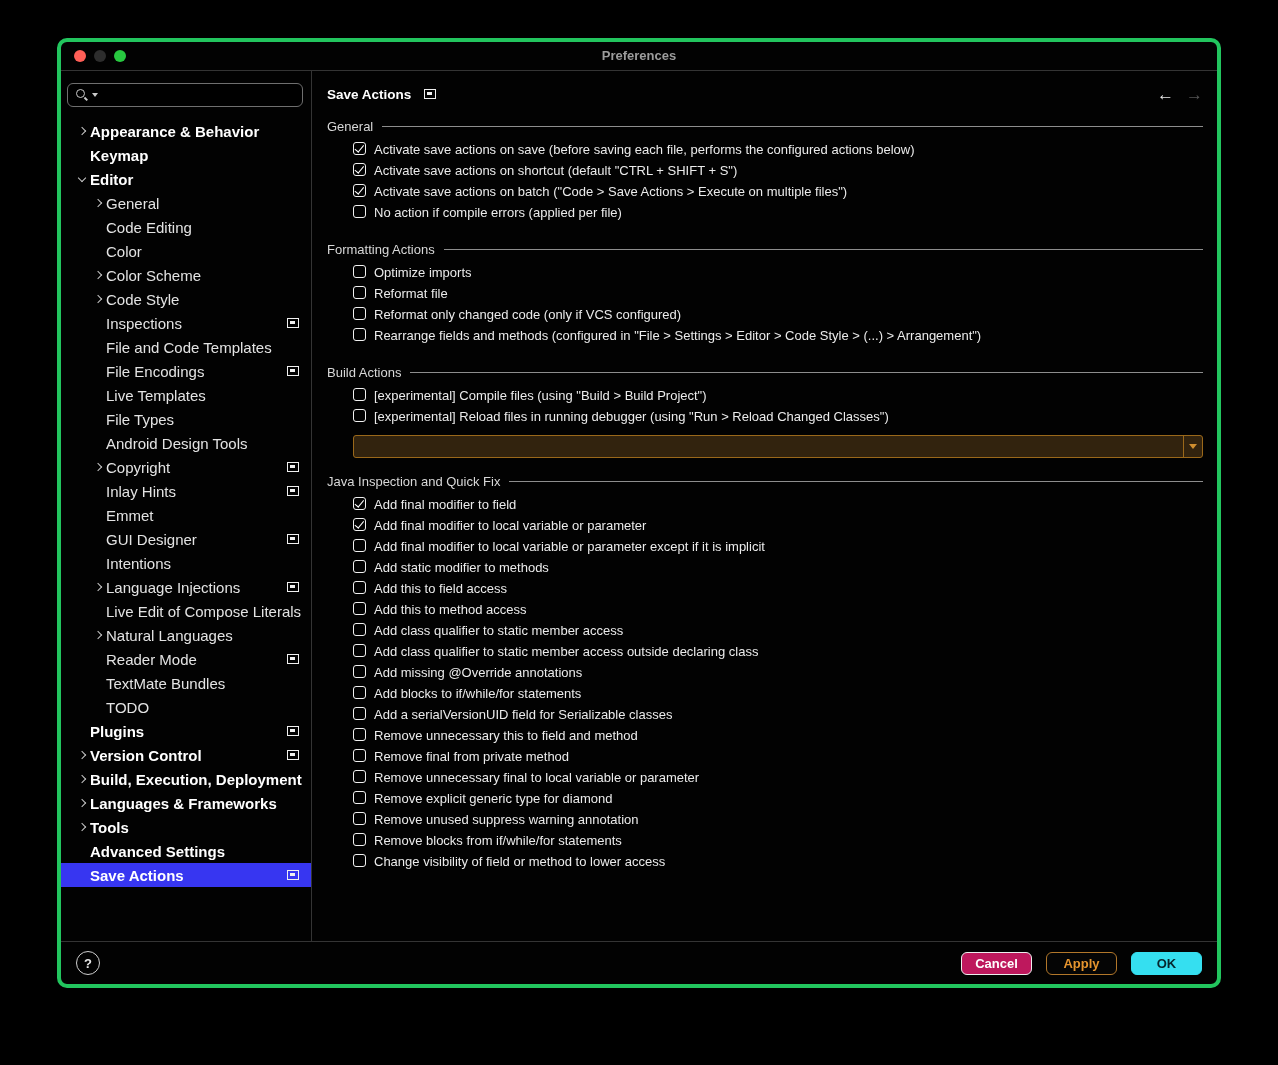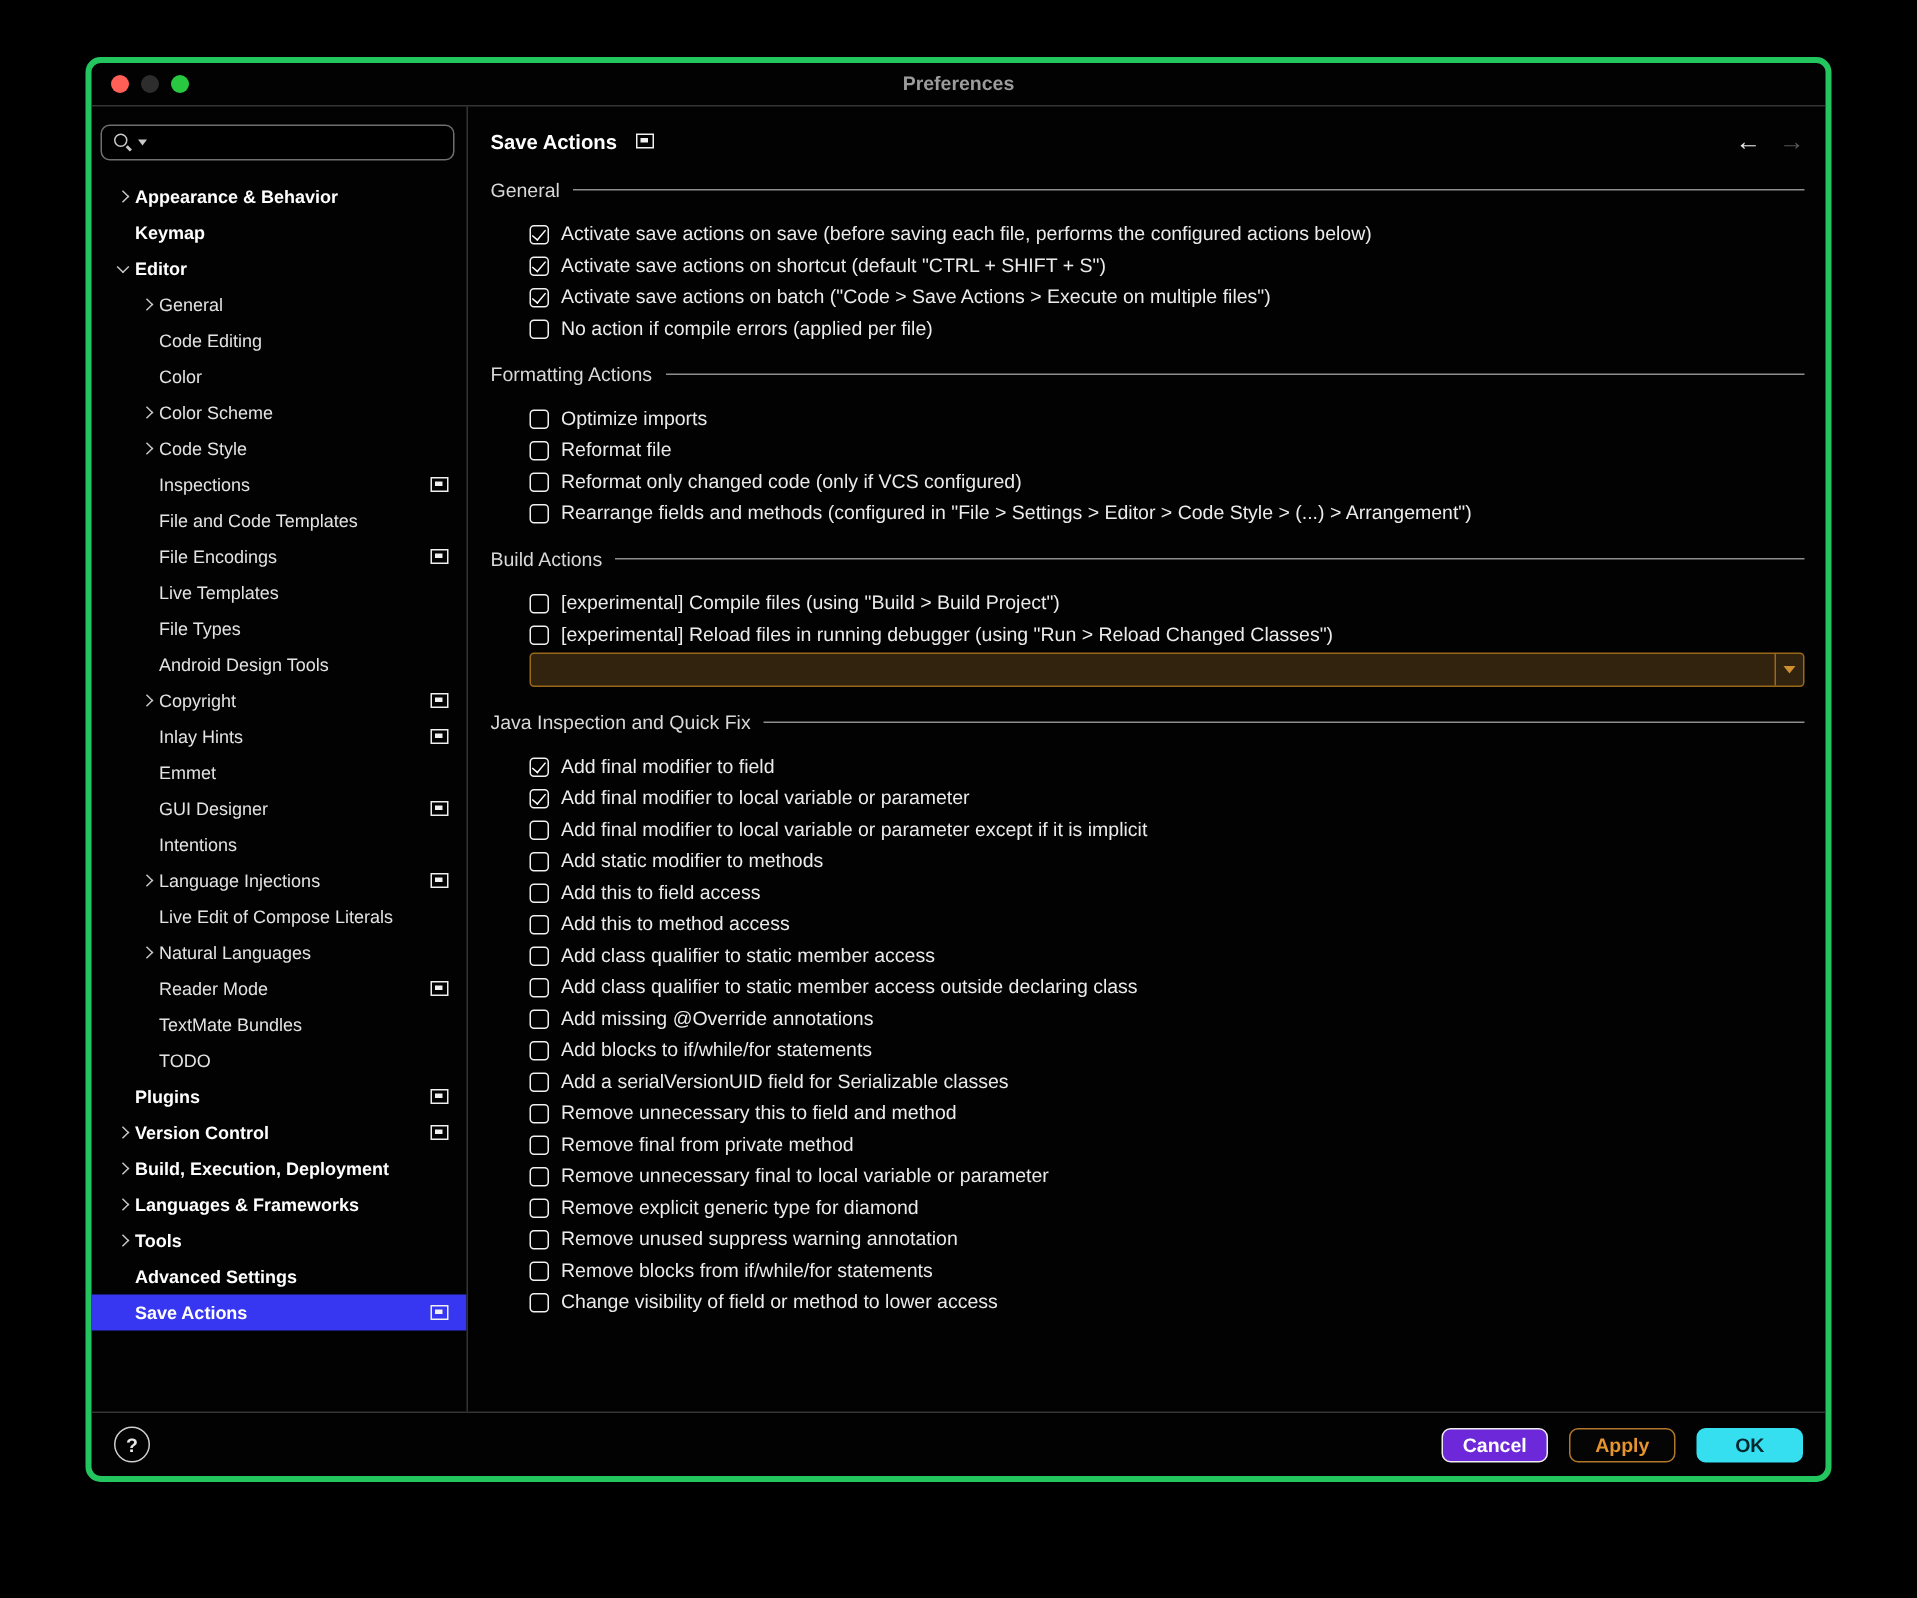--- a/index.html
+++ b/index.html
@@ -27,21 +27,21 @@
   .mag::before{content:"";position:absolute;left:1px;top:1px;width:7px;height:7px;
                border:1.5px solid #c9c9c9;border-radius:50%;}
   .mag::after{content:"";position:absolute;left:9px;top:10px;width:4px;height:1.6px;
               background:#c9c9c9;transform:rotate(45deg);}
   .search-caret{width:0;height:0;margin-left:3px;border-left:3px solid transparent;
                 border-right:3px solid transparent;border-top:4px solid #c9c9c9;}
   .search-input{flex:1;background:transparent;border:none;outline:none;color:#eee;
                 font-size:12px;min-width:0;font-family:inherit;}
   
   .trow{height:24px;display:flex;align-items:center;position:relative;padding-right:30px;
-        font-size:12px;color:#e3e3e3;cursor:default;white-space:nowrap;}
+        font-size:15px;color:#e3e3e3;cursor:default;white-space:nowrap;}
   .trow.lvl0{padding-left:15px;}
   .trow.lvl1{padding-left:31px;}
   .trow.bold{font-weight:700;color:#fff;}
   .trow.selected{background:#3736f1;color:#fff;}
   .chev{width:14px;flex:0 0 14px;position:relative;height:14px;}
   .chev.right::after{content:"";position:absolute;left:3px;top:4px;width:5px;height:5px;
         border-right:1.5px solid #c7c7c7;border-top:1.5px solid #c7c7c7;transform:rotate(45deg);}
   .chev.down::after{content:"";position:absolute;left:3px;top:3px;width:5px;height:5px;
         border-right:1.5px solid #c7c7c7;border-bottom:1.5px solid #c7c7c7;transform:rotate(45deg);}
   .gearicon{position:absolute;right:12px;top:7px;width:12px;height:10px;
@@ -57,21 +57,21 @@
   .nav-arrows{margin-left:auto;display:flex;gap:12px;font-size:17px;line-height:17px;}
   .arrow-back{color:#eaeaea;}
   .arrow-back::after{content:"\2190";}
   .arrow-fwd{color:#565656;}
   .arrow-fwd::after{content:"\2192";}
   .section{margin-top:15px;}
   .sec-head{display:flex;align-items:center;gap:9px;height:17px;}
   .sec-title{font-size:13px;color:#d8d8d8;white-space:nowrap;}
   .sec-line{flex:1;height:1px;background:#8d8d8d;}
   .rows{margin-top:7px;}
-  .crow{display:flex;align-items:flex-end;height:21px;padding-left:26px;}
+  .crow{display:flex;align-items:flex-start;height:21px;padding-left:26px;}
   .cb{width:13px;height:13px;flex:0 0 13px;border:1.6px solid #f1f1f1;border-radius:3px;
       box-sizing:border-box;position:relative;background:transparent;}
   .cb.checked::after{content:"";position:absolute;left:2.6px;top:-0.5px;width:3.6px;height:7.5px;
       border-right:1.7px solid #fff;border-bottom:1.7px solid #fff;transform:rotate(40deg);}
   .clabel{margin-left:8px;font-size:13px;color:#ebebeb;white-space:nowrap;}
   .dropdown{margin:5px 0 5px 26px;height:23px;border:1px solid #9a681a;background:#32230e;
             border-radius:3px;position:relative;box-sizing:border-box;}
   .dd-value{position:absolute;left:8px;top:3px;font-size:13px;color:#d8b173;}
   .dd-btn{position:absolute;right:0;top:0;width:19px;height:100%;border-left:1px solid #9a681a;
           display:flex;align-items:center;justify-content:center;box-sizing:border-box;}
@@ -80,21 +80,21 @@
   
   .footer{flex:0 0 43px;border-top:1px solid #343434;display:flex;align-items:center;
           padding:0 15px;box-sizing:border-box;}
   .help{width:24px;height:24px;border:1.6px solid #cfcfcf;border-radius:50%;color:#e8e8e8;
         display:flex;align-items:center;justify-content:center;font-size:13px;font-weight:700;
         box-sizing:border-box;}
   .help::after{content:"?";}
   .btns{margin-left:auto;display:flex;gap:14px;}
   .btn{min-width:71px;height:23px;border-radius:6px;font-size:13px;display:flex;align-items:center;
        justify-content:center;box-sizing:border-box;padding:0 10px;}
-  .btn-cancel{border:1px solid #ededed;color:#fff;background:#6d28d9;font-weight:600;}
+  .btn-cancel{border:1px solid #ededed;color:#fff;background:#be185d;font-weight:600;}
   .btn-apply{border:1px solid #b2772a;color:#e5942e;background:#050505;font-weight:600;}
   .btn-ok{background:#35dff0;color:#06272e;border:1px solid #35dff0;font-weight:600;}
 </style>
 </head>
 <body>
 
 <div class="window">
 
   <div class="titlebar">
     <div class="traffic">

